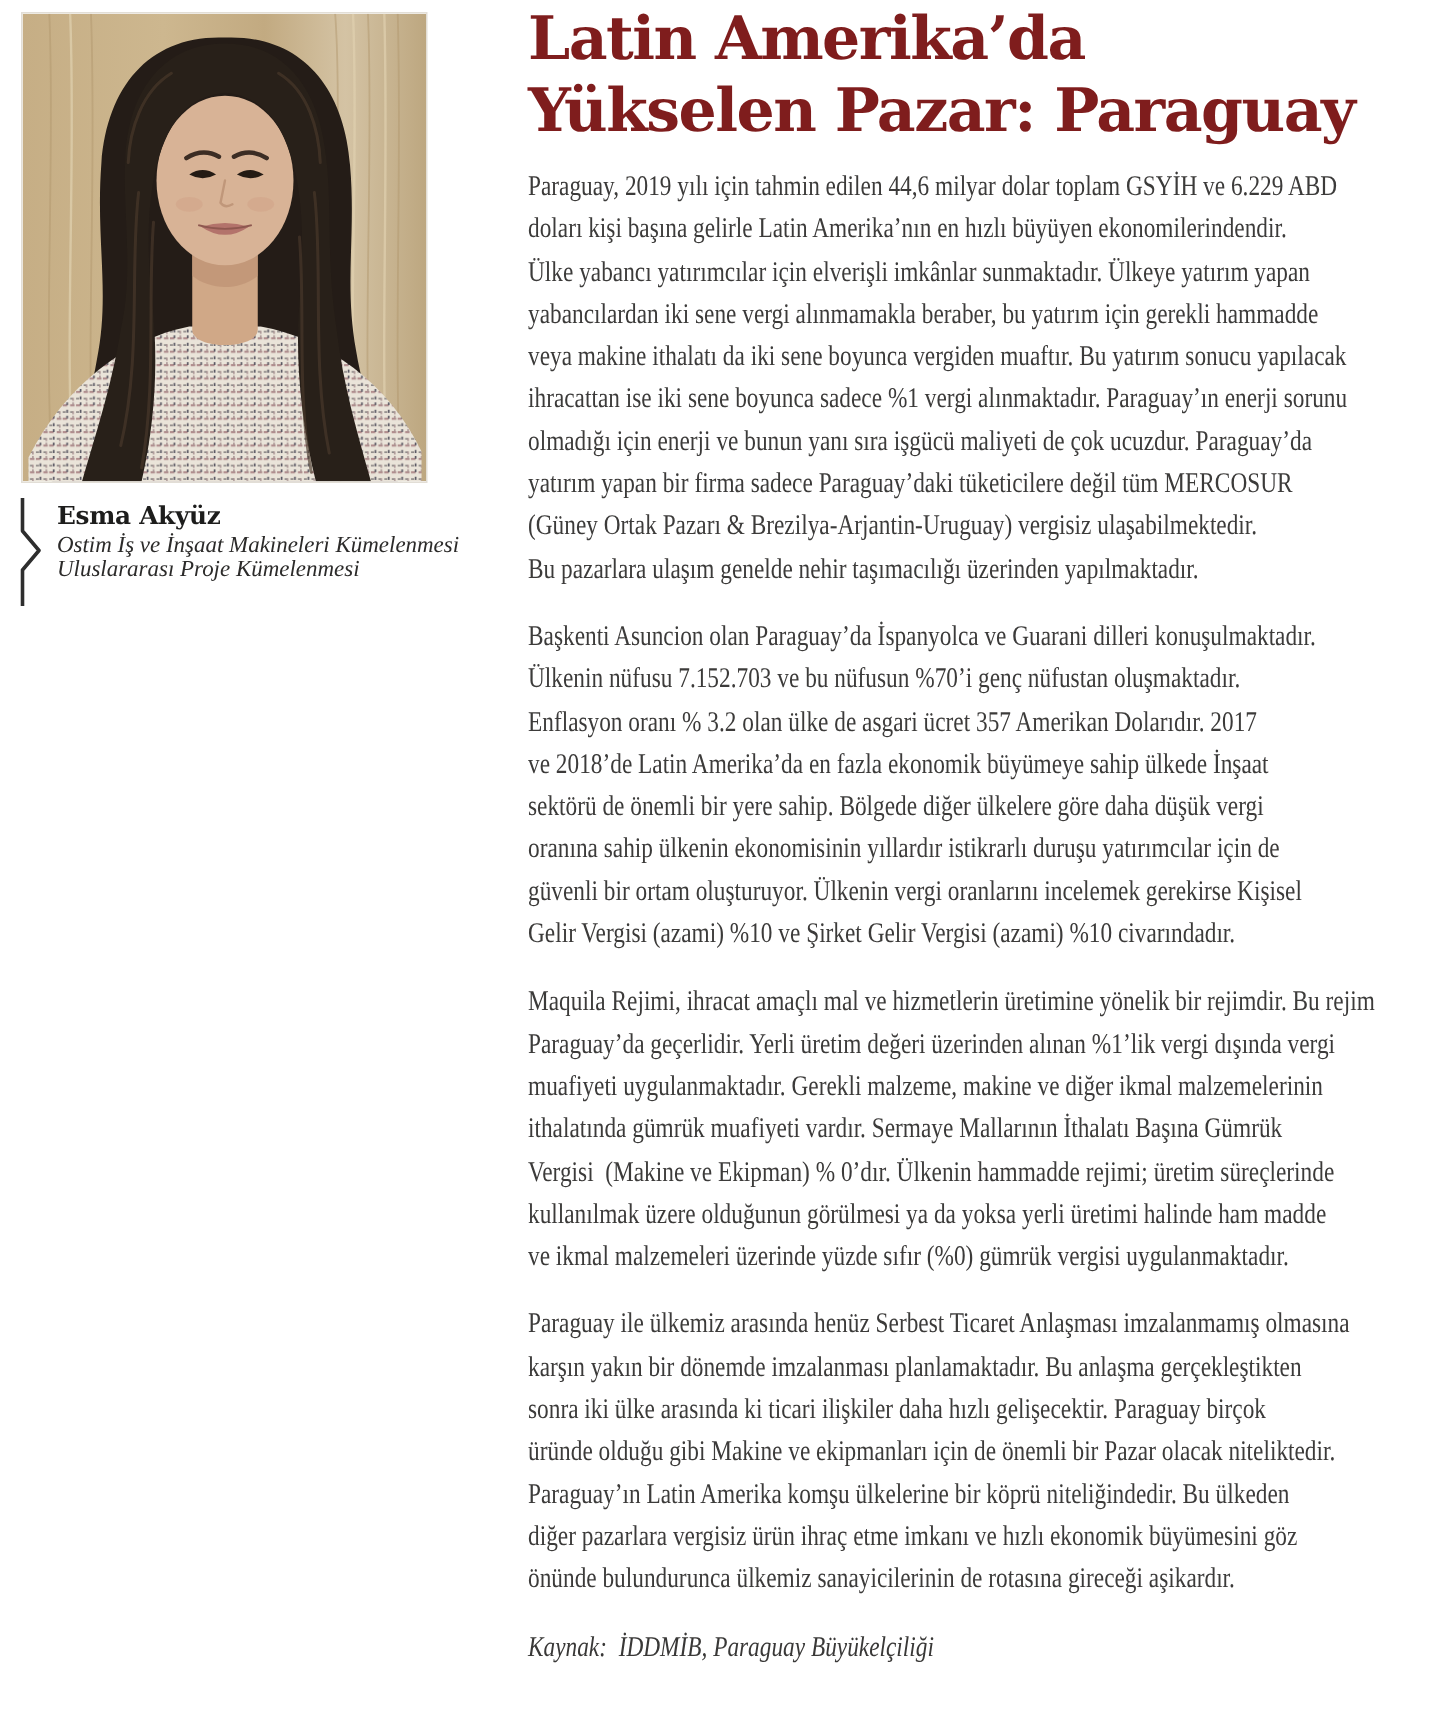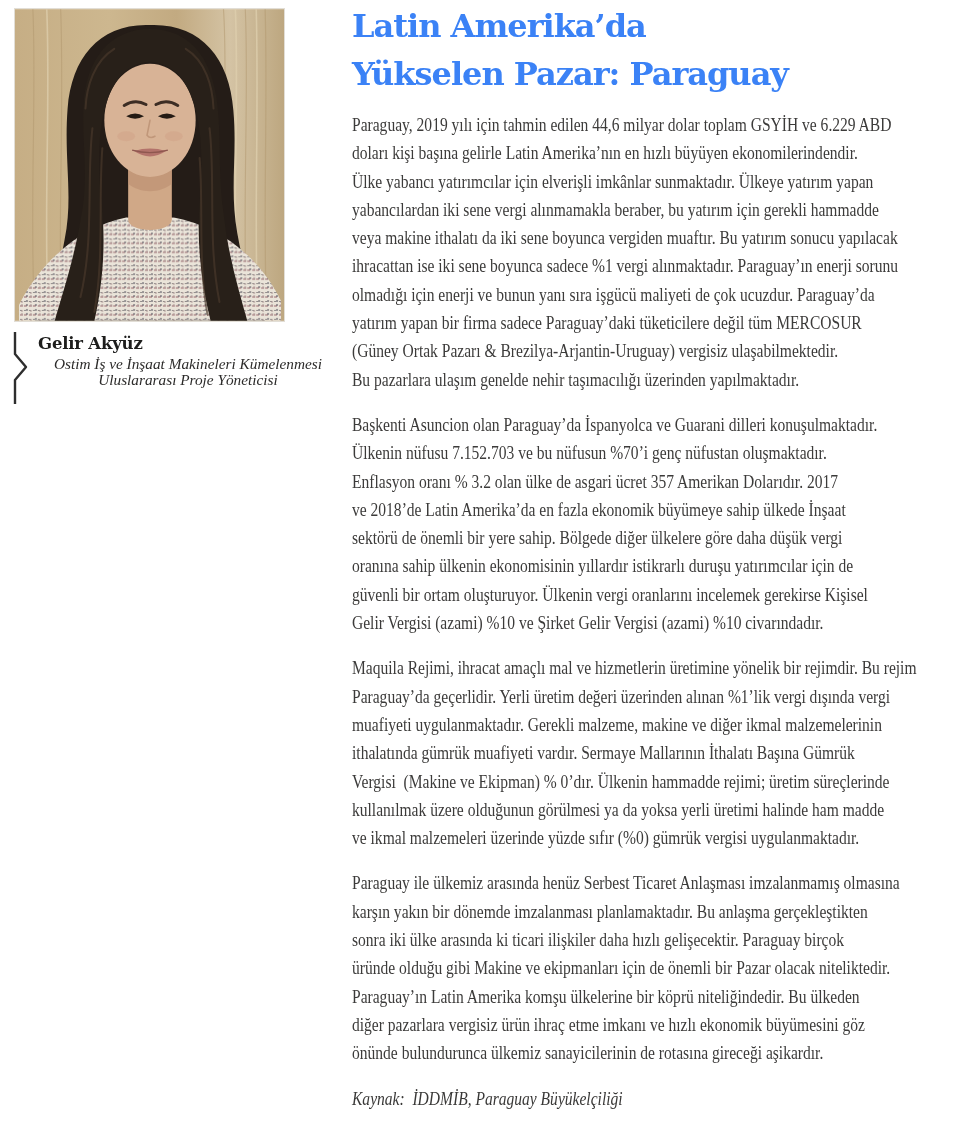--- a/index.html
+++ b/index.html
@@ -22,29 +22,29 @@
   }
 
   .author { position:absolute; left:38px; top:335px; width:300px; }
   .author-name {
     font-family:"DejaVu Serif", serif; font-weight:bold;
     font-size:16.5px; line-height:18px; color:#1d1d1c;
     letter-spacing:-0.2px; margin-bottom:3px;
   }
   .author-role, .author-email {
     font-family:"Liberation Serif", serif; font-style:italic;
-    font-size:15.3px; line-height:15.6px; color:#2c2b2a;text-align:center;
+    font-size:15.3px; line-height:15.6px; color:#2c2b2a;
   }
 
   
   .title {
     position:absolute; left:352px; top:2px; width:615px;
     font-family:"DejaVu Serif", serif; font-weight:bold;
-    font-size:32px; line-height:48px; letter-spacing:-1px;
-    color:#3b82f6; white-space:pre;
+    font-size:40px; line-height:48px; letter-spacing:-1px;
+    color:#7f1d1d; white-space:pre;
   }
   .body {
     position:absolute; left:352px; top:111px; width:745px;
     transform:scaleX(0.818); transform-origin:0 0;
     font-family:"Liberation Serif", serif;
     font-size:19px; line-height:28.3px; color:#3c3b3a;
   }
   .body p { white-space:pre; margin:0 0 17px 0; }
   .source { font-style:italic; margin-top:4px; color:#393837; }
 </style>
@@ -115,23 +115,23 @@
         <path d="M172,40 C192,52 199,78 200,100"></path>
       </g>
     </svg>
   </div>
 
   <svg class="bracket" viewBox="0 0 18 74">
     <polyline points="3,1 3,23 14,36 3,49 3,73" fill="none" stroke="#2e2e2e" stroke-width="2.4" stroke-linejoin="round" stroke-linecap="butt"></polyline>
   </svg>
 
   <div class="author">
-    <div class="author-name">Gelir Akyüz</div>
+    <div class="author-name">Esma Akyüz</div>
     <div class="author-role">Ostim İş ve İnşaat Makineleri Kümelenmesi</div>
-    <div class="author-role">Uluslararası Proje Yöneticisi</div>
+    <div class="author-role">Uluslararası Proje Kümelenmesi</div>
   </div>
 
   <h1 class="title">Latin Amerika’da
 Yükselen Pazar: Paraguay</h1>
 
   <div class="body">
     <p>Paraguay, 2019 yılı için tahmin edilen 44,6 milyar dolar toplam GSYİH ve 6.229 ABD
 doları kişi başına gelirle Latin Amerika’nın en hızlı büyüyen ekonomilerindendir.
 Ülke yabancı yatırımcılar için elverişli imkânlar sunmaktadır. Ülkeye yatırım yapan
 yabancılardan iki sene vergi alınmamakla beraber, bu yatırım için gerekli hammadde

